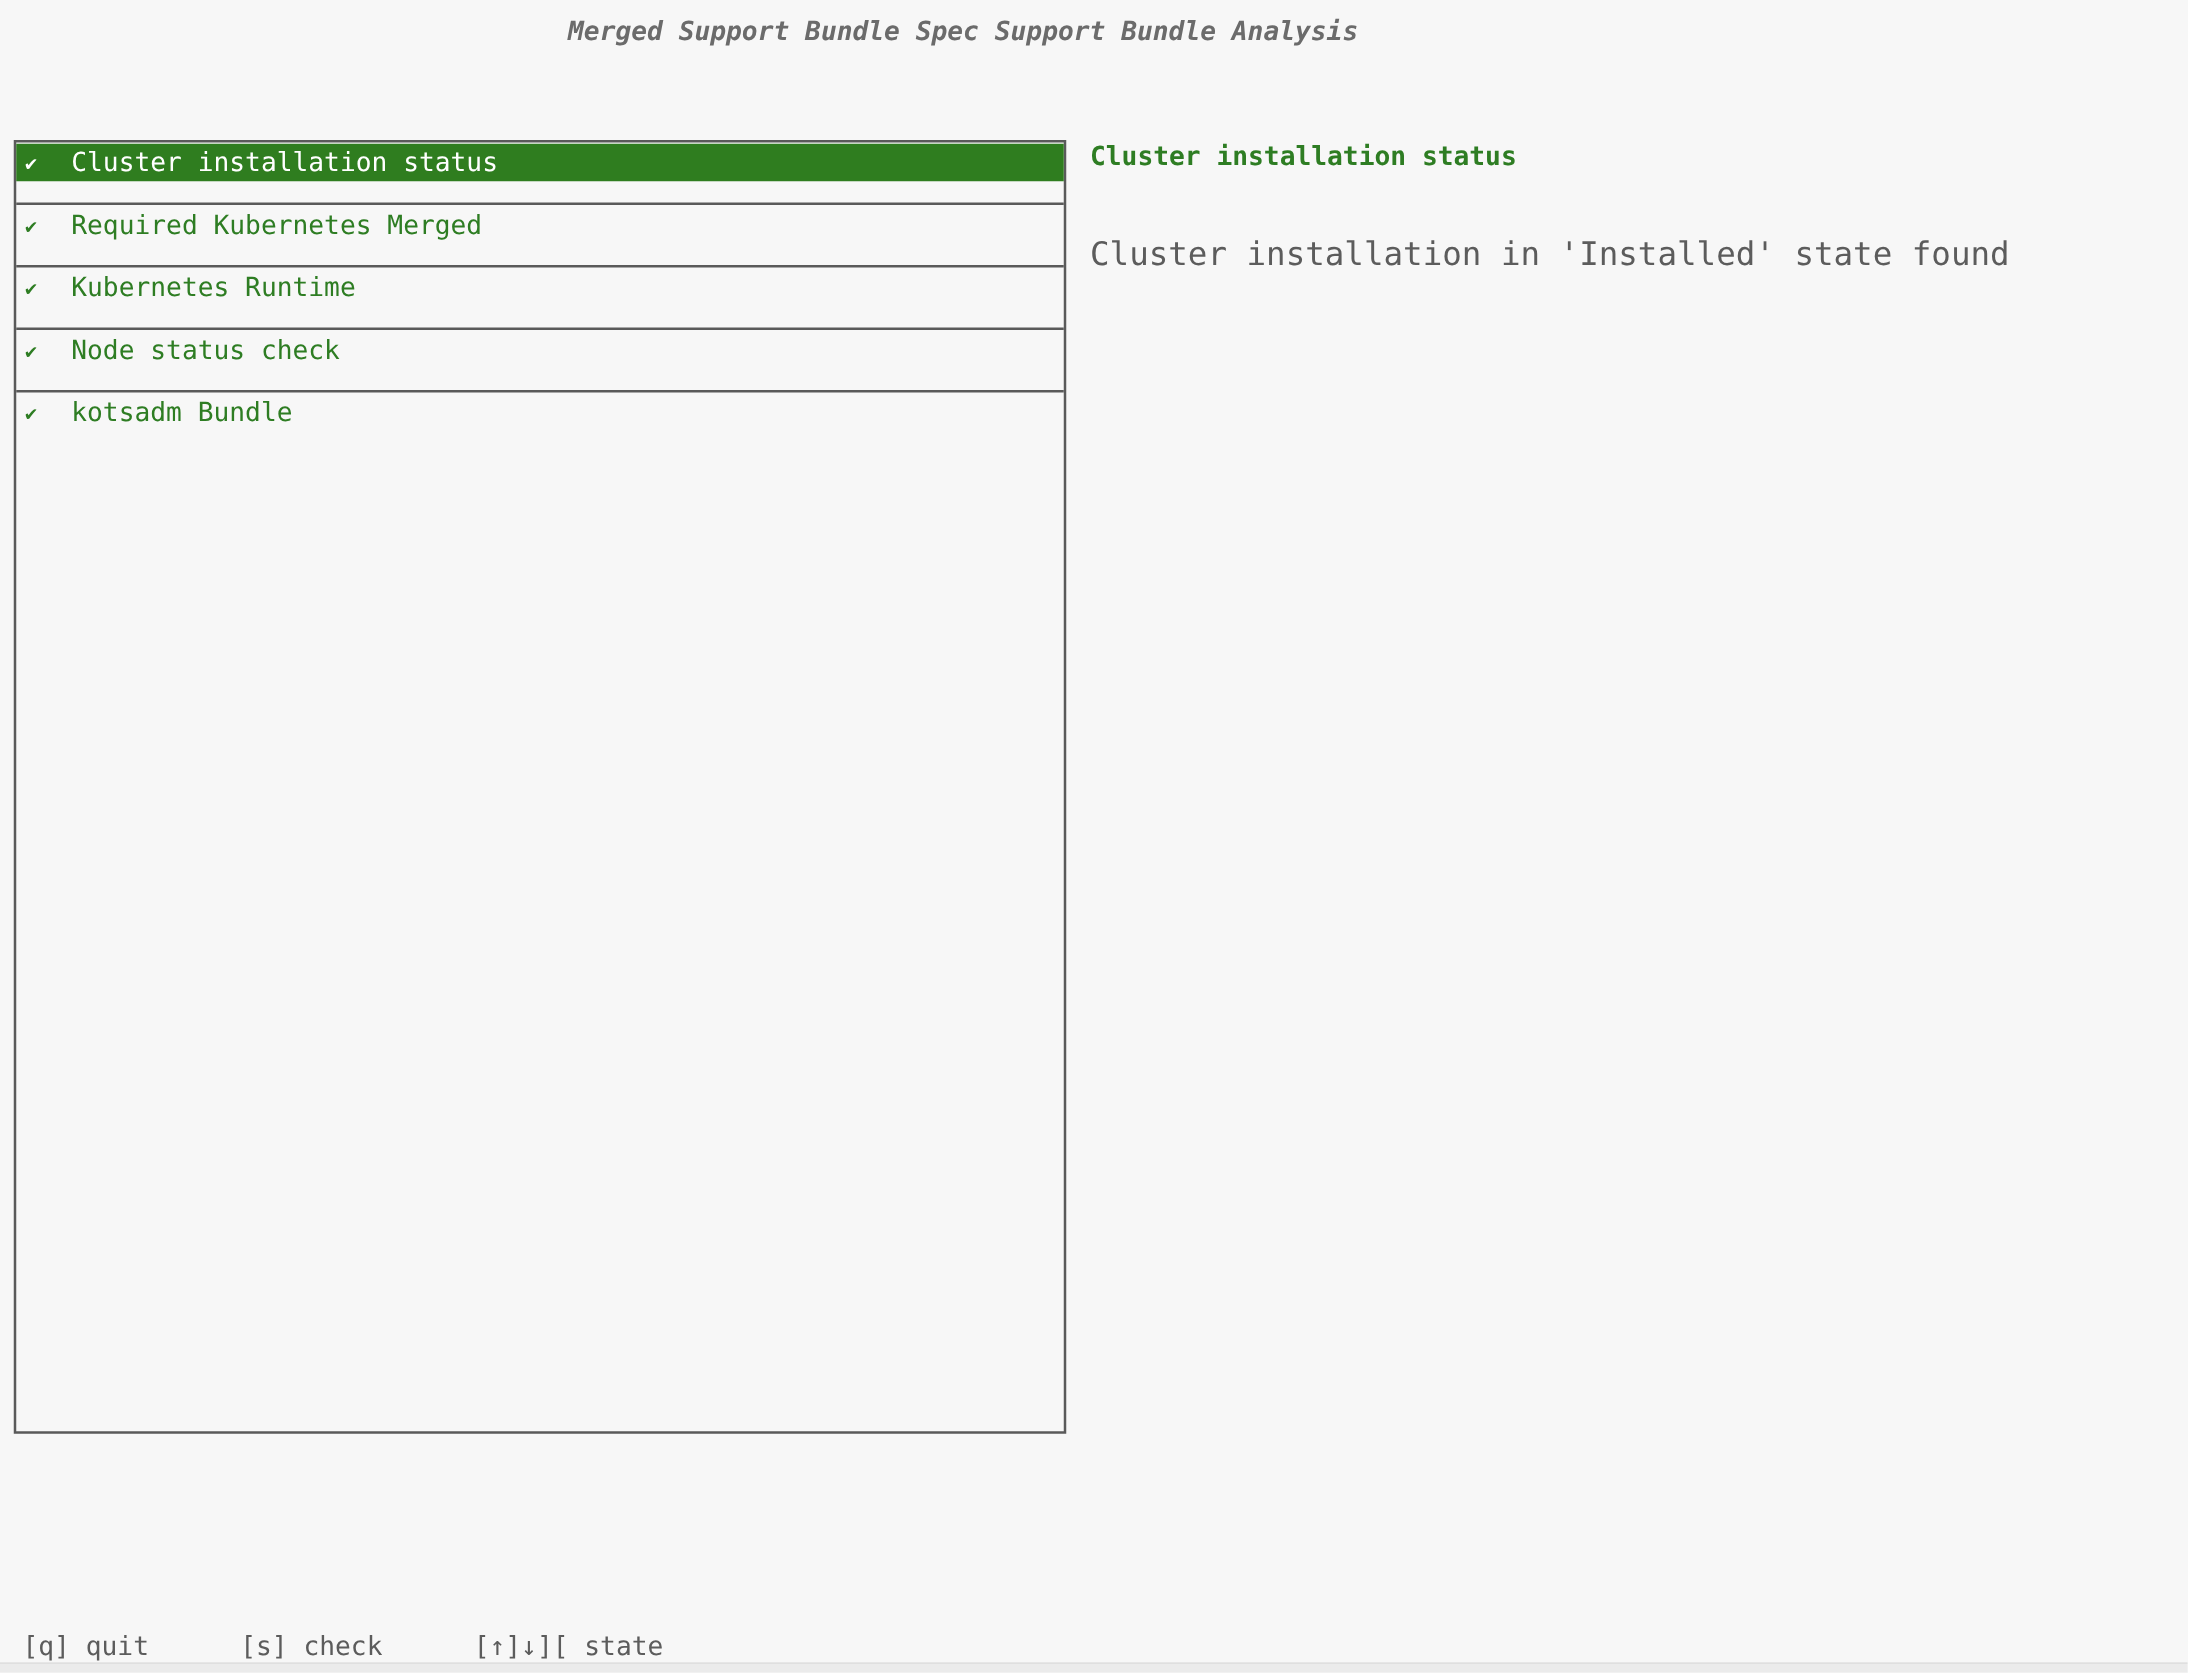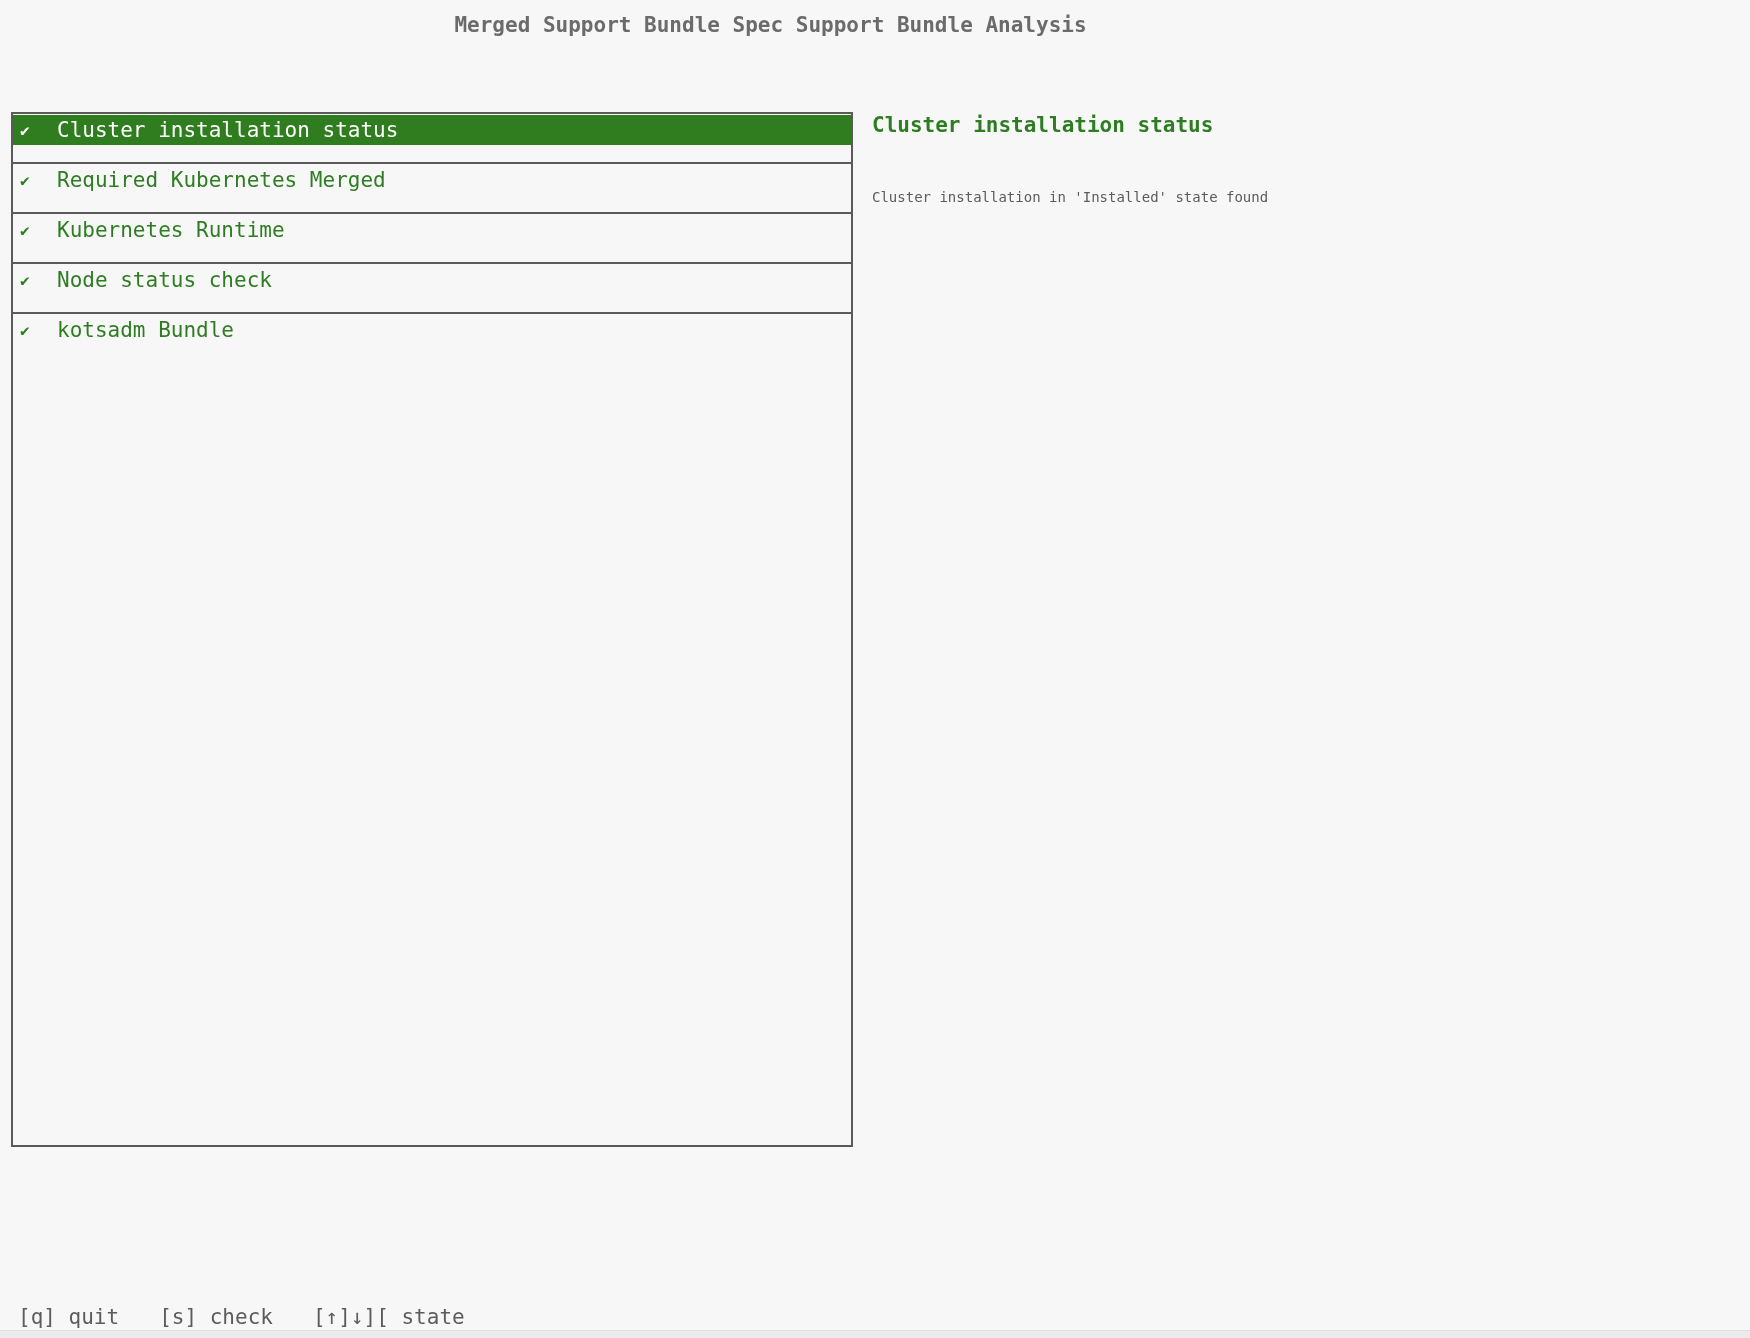--- a/index.html
+++ b/index.html
@@ -28,20 +28,21 @@
   .app-title {
     position: absolute;
     top: 13px;
     left: 0;
     width: 1541px;
     text-align: center;
     font-size: 21px;
     font-weight: bold;
     color: var(--title-gray);
     white-space: pre;
+    font-style: italic;
   }
 
   
   .list-box {
     position: absolute;
     left: 11px;
     top: 112px;
     width: 842px;
     height: 1035px;
     border: 2px solid var(--border-gray);
@@ -82,32 +83,32 @@
     top: 113px;
     font-size: 21px;
     font-weight: bold;
     color: var(--item-green);
     white-space: pre;
   }
   .detail-body {
     position: absolute;
     left: 872px;
     top: 189px;
-    font-size: 14px;
+    font-size: 26px;
     color: var(--text-gray);
     white-space: pre;
   }
 
   
   .footer {
     position: absolute;
     left: 18px;
     top: 1305px;
     display: flex;
-    gap: 40px;
+    gap: 73px;
     font-size: 21px;
     color: var(--text-gray);
     white-space: pre;
   }
   .footer-strip {
     position: absolute;
     left: 0;
     bottom: 0;
     width: 1750px;
     height: 8px;

